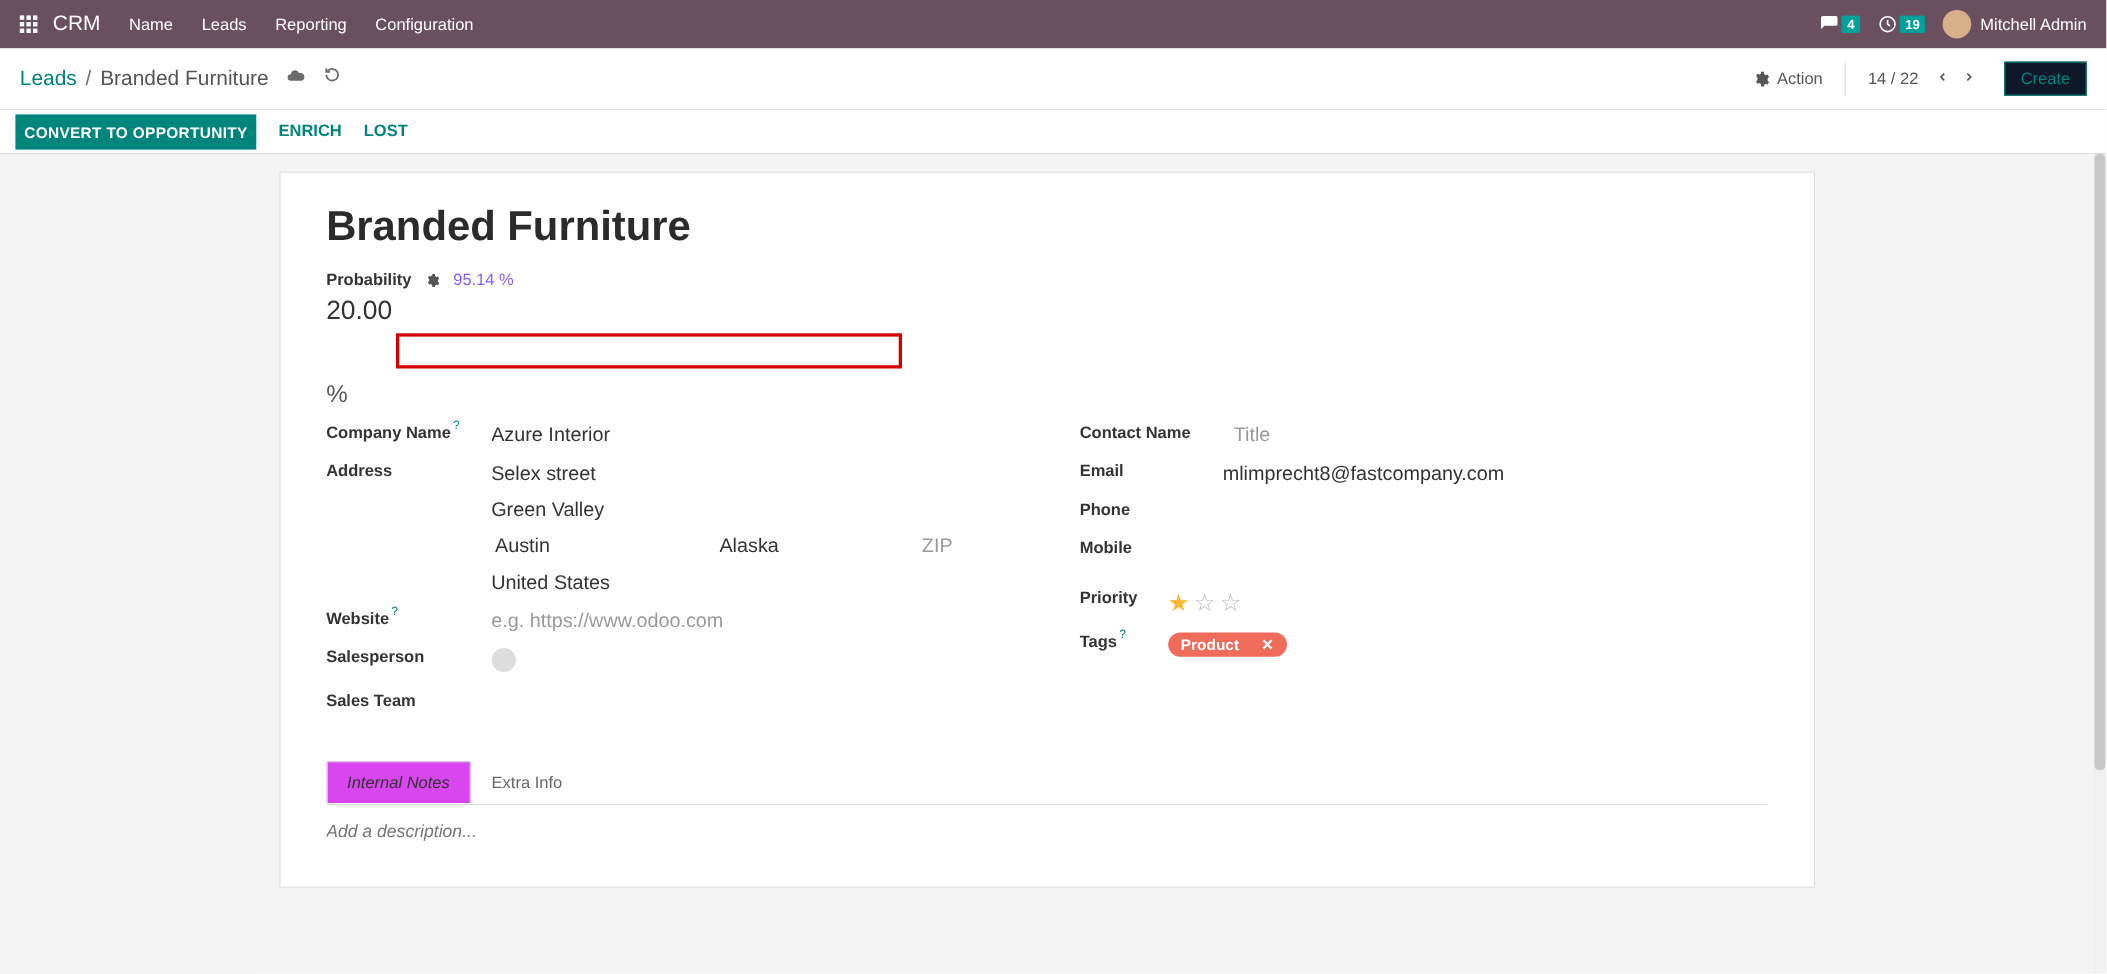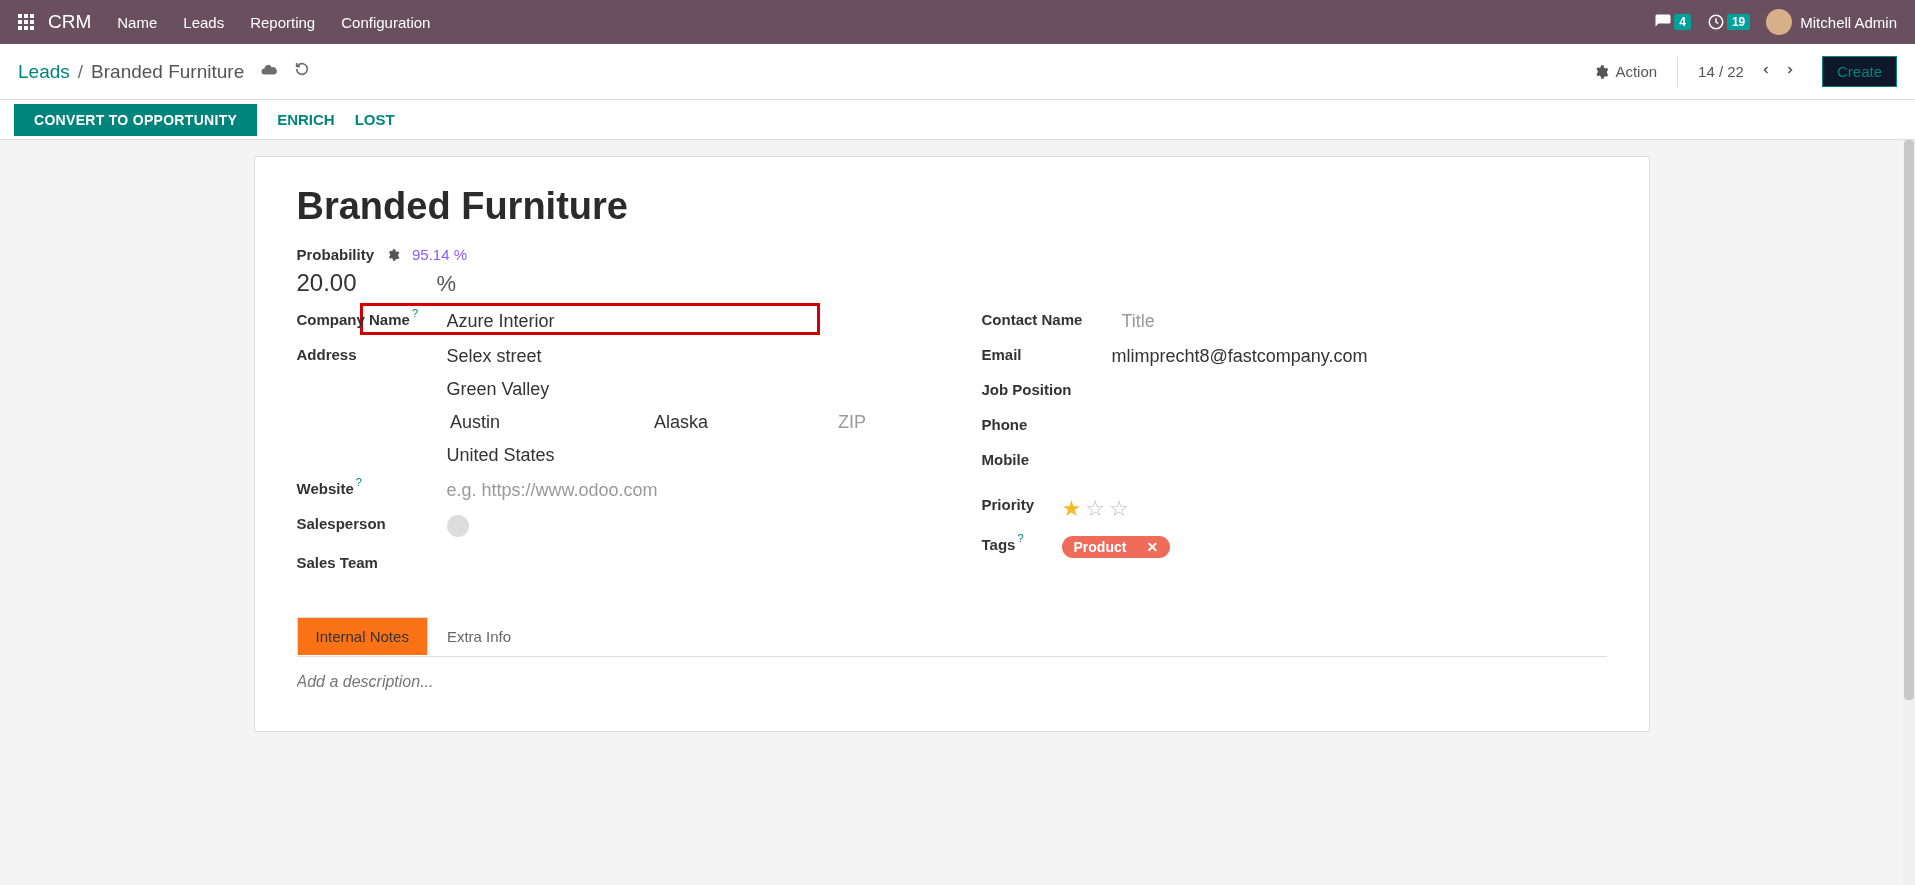--- a/index.html
+++ b/index.html
@@ -27,33 +27,33 @@
     .crumbbar-right{ margin-left:auto; display:flex; align-items:center; gap:20px;}
     .action-btn{display:flex; align-items:center; gap:6px; color:#555; cursor:pointer; font-size:15px;}
     .divider{width:1px; height:30px; background:#dcdcdc;}
     .pager{display:flex; align-items:center; gap:10px; color:#555; font-size:15px;}
     .pager-arrows{display:flex;}
     .pager-arrows span{padding:4px 6px; cursor:pointer; color:#555;}
     .create-btn{border:1px solid #00857c; color:#00857c; background:#0f172a; padding:6px 14px; cursor:pointer; font-size:15px;}
 
     
     .statusbar{background:#fff; border-bottom:1px solid #dcdcdc; height:40px; display:flex; align-items:center; padding:0 14px; gap:20px;}
-    .btn-primary{background:#00857c; color:#fff; border:none; padding:8px 20px; font-weight:600; font-size:14px; letter-spacing:.3px; cursor:pointer;}
+    .btn-primary{background:#00857c; color:#fff; border:none; padding:8px 8px; font-weight:600; font-size:14px; letter-spacing:.3px; cursor:pointer;}
     .btn-link{color:#00857c; font-weight:600; font-size:15px; cursor:pointer;}
 
     
     .scrollarea{position:absolute; top:140px; left:0; right:12px; bottom:0; overflow:hidden; background:#f4f4f4;}
     .fake-scroll{position:absolute; right:0; top:140px; bottom:0; width:12px; background:#f0f0f0;}
     .fake-scroll .thumb{position:absolute; left:1px; top:0; width:10px; height:560px; background:#c7c7c7; border-radius:4px;}
 
     .sheet{background:#fff; border:1px solid #dcdcdc; width:1396px; margin:16px auto 30px auto; padding:28px 42px 40px 42px; position:relative;}
     .title{font-size:38px; color:#2b2b2b; margin-bottom:18px;}
     .prob-row{display:flex; align-items:center; gap:12px; color:#555; font-size:15px; margin-bottom:6px;}
     .prob-row b{color:#333;}
-    .prob-value-row{display:flex; align-items:baseline; gap:70px; margin-bottom:14px;}
+    .prob-value-row{display:flex; align-items:baseline; gap:48px; margin-bottom:14px;flex-direction:column;}
     .prob-input{font-size:24px; color:#333; border:none; outline:none; width:70px;}
     .prob-pct{font-size:22px; color:#555;}
 
     .columns{display:flex; gap:60px;}
     .col{flex:1;}
     .field-row{display:flex; margin-bottom:14px; font-size:15px;}
     .field-label{width:150px; color:#333; font-weight:600; position:relative;}
     .field-label .q{position:absolute; top:-4px; font-size:11px; color:#00857c; margin-left:2px; font-weight:400;}
     .field-val{flex:1; color:#333;}
     .field-val input{border:none; outline:none; font-size:18px; width:100%; color:#333;}
@@ -68,21 +68,21 @@
     .redbox{position:absolute; border:3px solid #d40000; left:105px; top:146px; width:460px; height:32px; pointer-events:none;}
 
     .title-input{width:100px;}
     .stars{color:#bbb; font-size:22px; letter-spacing:4px;}
     .stars .on{color:#f6b82f;}
     .tag{display:inline-flex; align-items:center; background:#ef6b5a; color:#fff; font-size:14px; font-weight:600; padding:3px 12px; border-radius:14px; gap:20px;}
     .tag .x{cursor:pointer;}
 
     .tabs{margin-top:28px; display:flex; border-bottom:1px solid #ddd;}
     .tab{padding:10px 18px; border:1px solid transparent; font-size:15px; color:#666; cursor:pointer;}
-    .tab.active{border:1px solid #ddd; border-bottom-color:#fff; color:#333; background:#f97316;}
+    .tab.active{border:1px solid #ddd; border-bottom-color:#fff; color:#333; background:#d946ef;font-style:italic;}
 
     .desc-area{margin-top:16px;}
     .desc-area input{border:none; outline:none; font-size:16px; font-style:italic; color:#9a9a9a; width:100%;}
   </style>
 </head>
 <body>
 
 <div class="topnav">
   <div class="apps-icon">
       <span></span>
@@ -225,24 +225,20 @@
           <div class="field-val" style="display:flex;gap:10px">
             <input style="flex: 1 1 0%;" value="Myrna Limprecht">
             <input class="title-input" placeholder="Title" style="">
           </div>
         </div>
         <div class="field-row">
           <div class="field-label" style="width:130px">Email</div>
           <div class="field-val"><input value="mlimprecht8@fastcompany.com" style=""></div>
         </div>
         <div class="field-row">
-          <div class="field-label" style="width:130px">Job Position</div>
-          <div class="field-val"><input style=""></div>
-        </div>
-        <div class="field-row">
           <div class="field-label" style="width:130px">Phone</div>
           <div class="field-val"><input style=""></div>
         </div>
         <div class="field-row">
           <div class="field-label" style="width:130px">Mobile</div>
           <div class="field-val"><input style=""></div>
         </div>
         <div class="field-row" style="margin-top:24px">
           <div class="field-label" style="width:80px">Priority</div>
           <div class="field-val stars"><span class="on">★</span><span>☆</span><span>☆</span></div>

